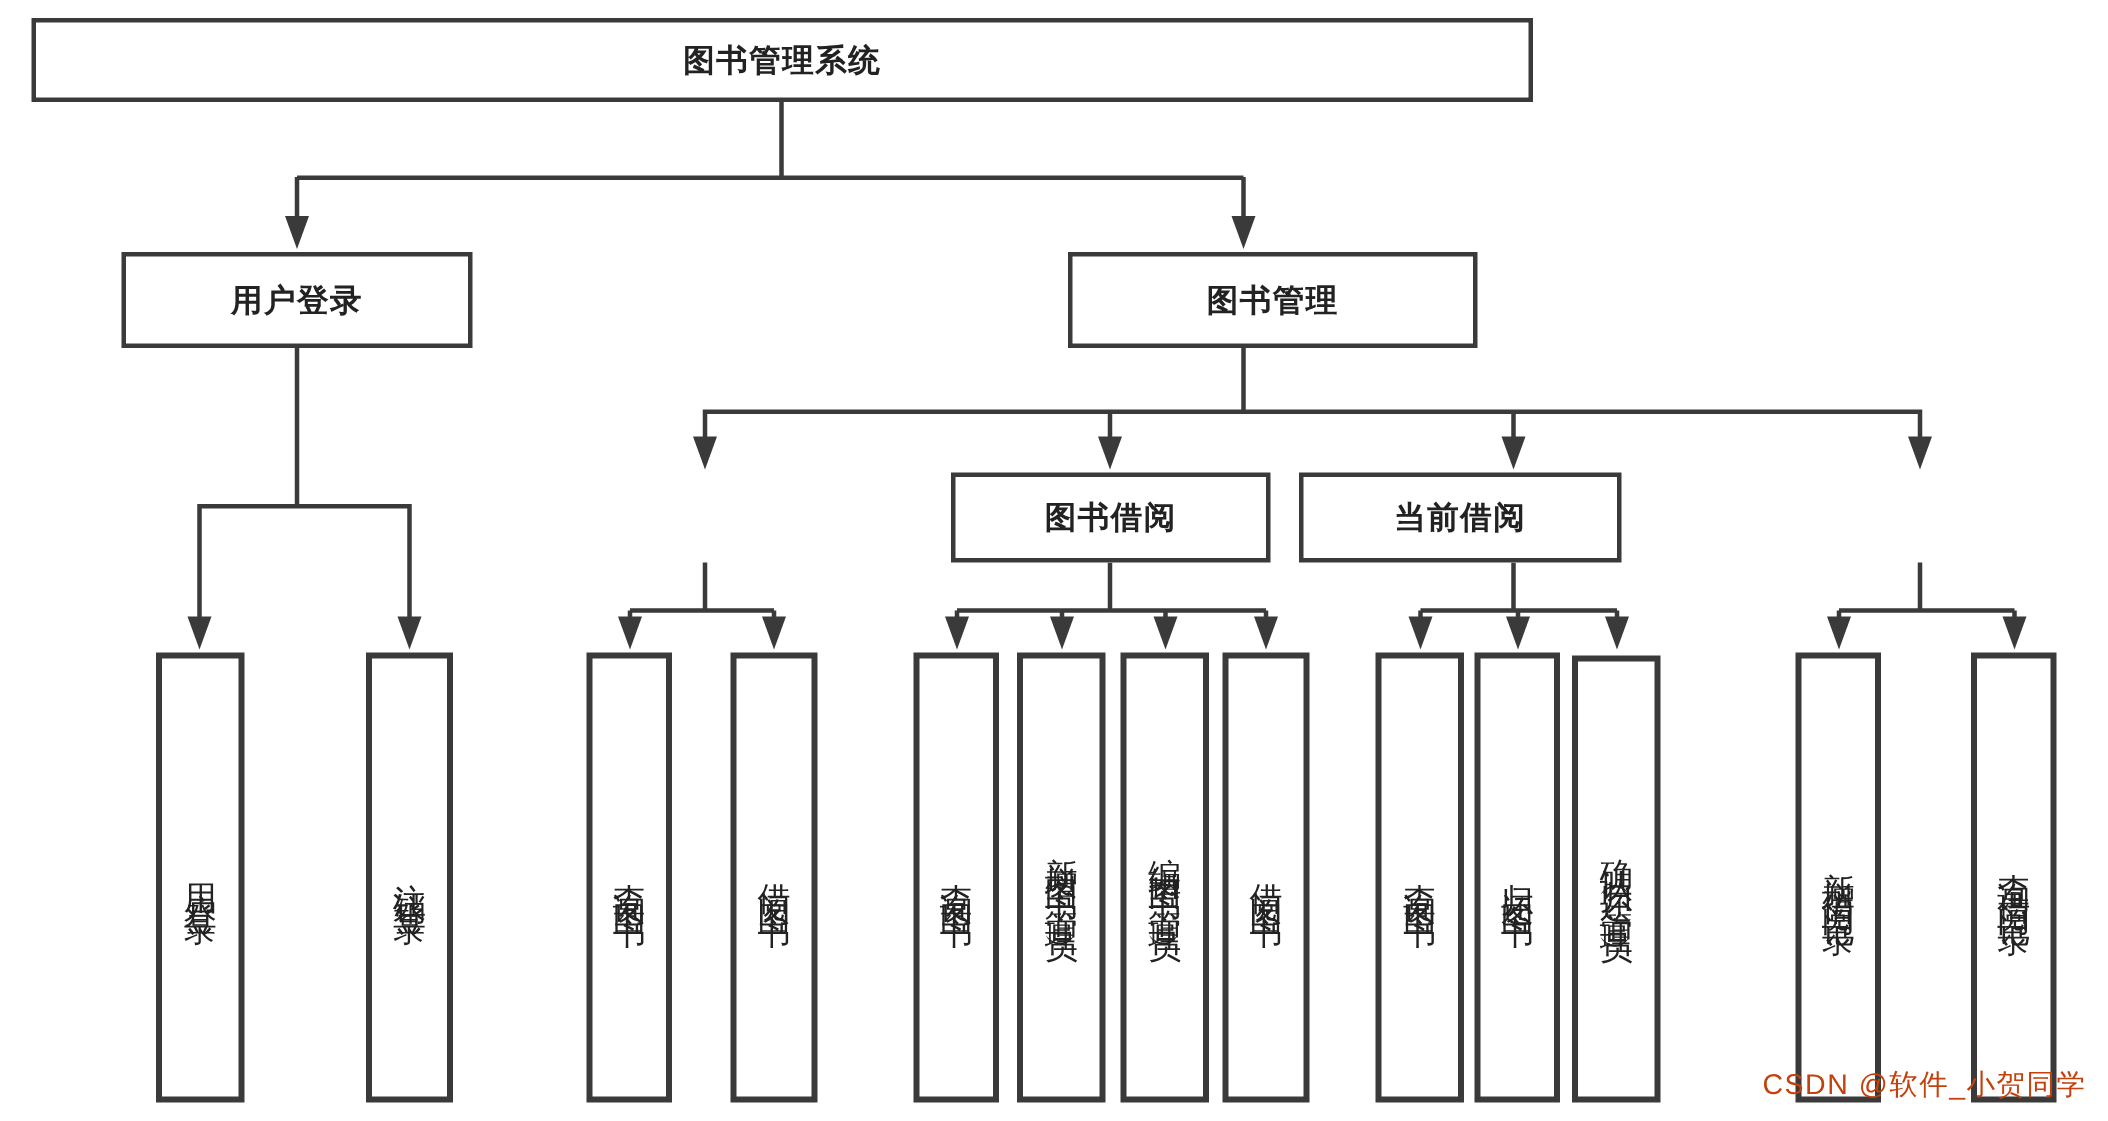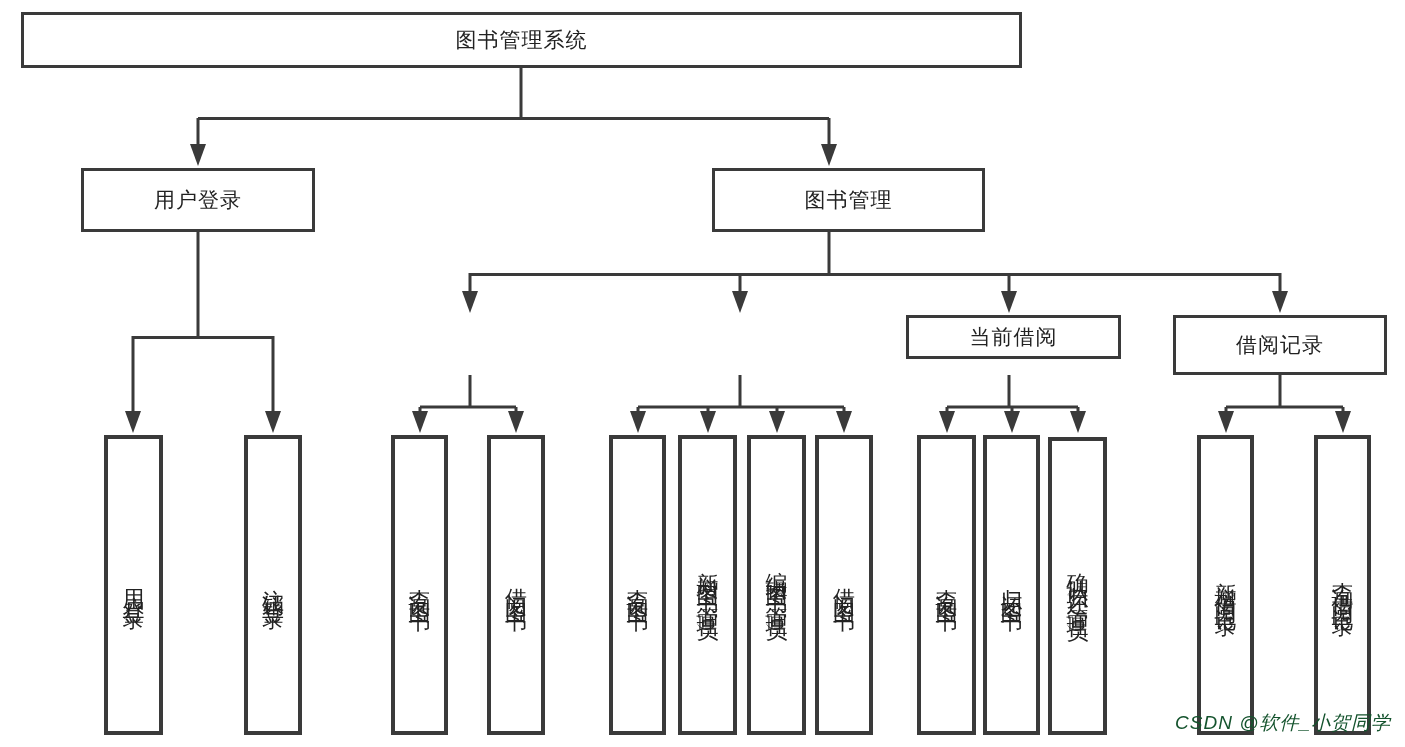--- a/index.html
+++ b/index.html
@@ -19,38 +19,38 @@
     display:flex;
     align-items:center;
     justify-content:center;
     z-index:2;
     color:#222222;
   }
   .node.h span{
     font-size:21px;
     letter-spacing:1px;
     white-space:nowrap;
+    font-weight:bold;
   }
   .node.leaf{border-width:4px;}
   .node.leaf span{
     writing-mode:vertical-rl;
     font-size:22px;
     letter-spacing:7px;
     line-height:1;
   }
   .watermark{
     position:absolute;
     z-index:5;
     right:14px;
     top:710px;
     font-size:19px;
-    color:#14532d;
+    color:#c2410c;
     letter-spacing:1px;
     white-space:nowrap;
-    font-style:italic;
   }
 </style>
 </head>
 <body>
 
 <div class="stage">
 
   <svg class="connectors" width="1405" height="747" viewBox="0 0 1405 747" aria-hidden="true">
     <g stroke="#3a3a3a" stroke-width="3" fill="none">
       <path d="M521 66 V118 M198 118.5 H829 M198 118 V150 M829 118 V150"></path>
@@ -88,25 +88,25 @@
     <span>图书管理系统</span>
   </div>
 
   <div class="node h" style="left:81px;top:168px;width:234px;height:64px">
     <span>用户登录</span>
   </div>
   <div class="node h" style="left:712px;top:168px;width:273px;height:64px">
     <span>图书管理</span>
   </div>
 
-  <div class="node h" style="left:906px;top:315px;width:215px;height:44px">
+  <div class="node h" style="left:634px;top:315px;width:213px;height:60px">
+    <span>图书借阅</span>
+  </div>
+  <div class="node h" style="left:866px;top:315px;width:215px;height:60px">
     <span>当前借阅</span>
-  </div>
-  <div class="node h" style="left:1173px;top:315px;width:214px;height:60px">
-    <span>借阅记录</span>
   </div>
 
   <div class="node leaf" style="left:104px;top:435px;width:59px;height:300px">
     <span>用户登录</span>
   </div>
   <div class="node leaf" style="left:244px;top:435px;width:58px;height:300px">
     <span>注销登录</span>
   </div>
 
   <div class="node leaf" style="left:391px;top:435px;width:57px;height:300px">

